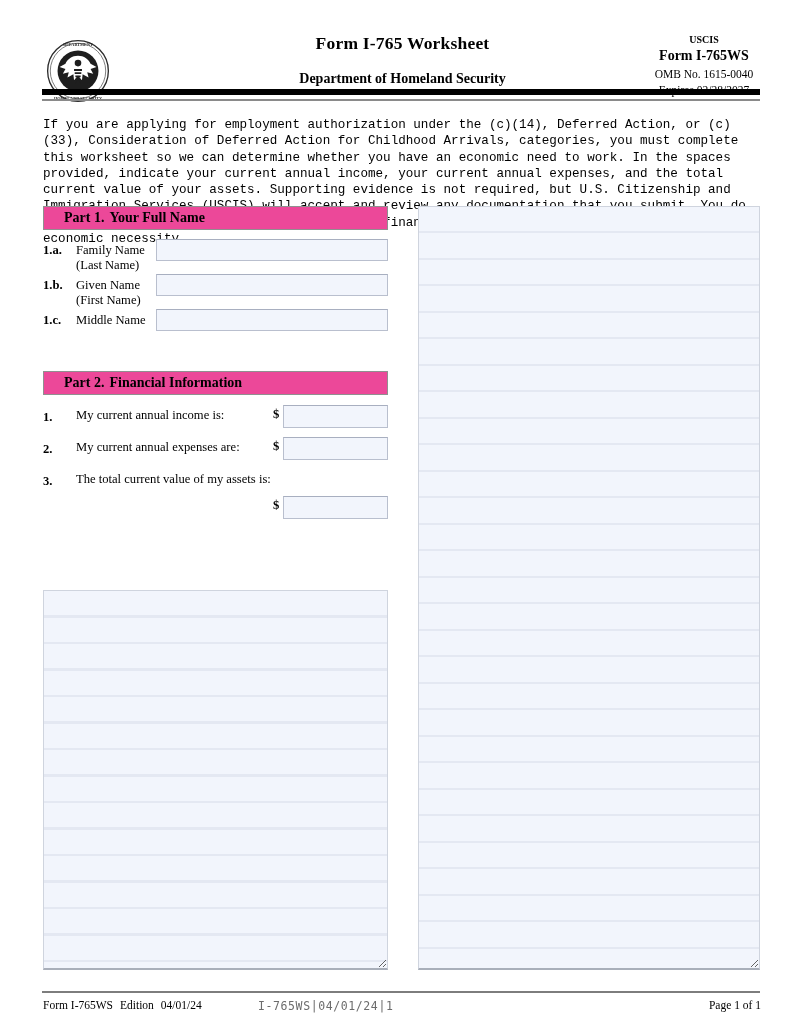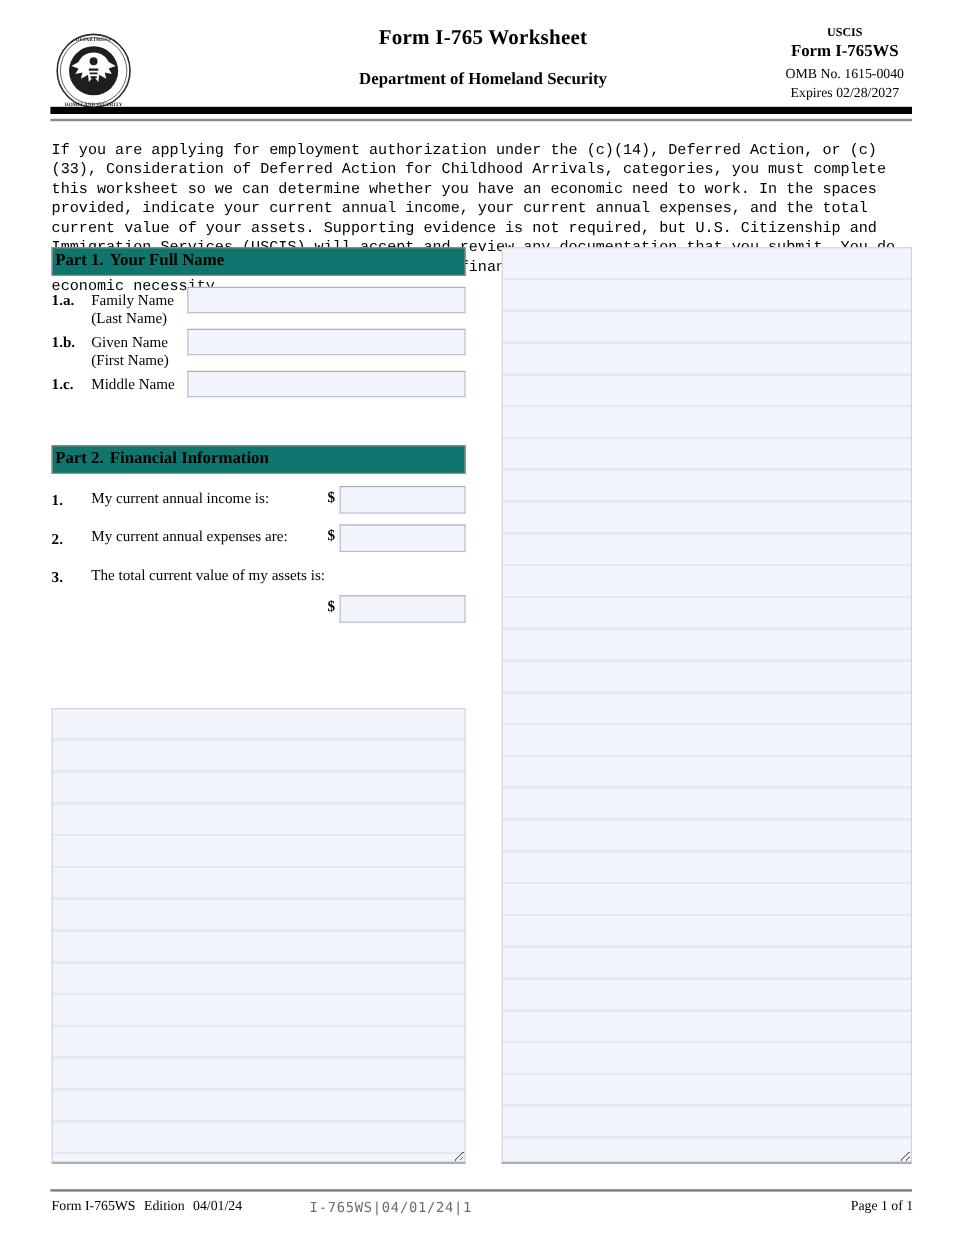--- a/index.html
+++ b/index.html
@@ -12,21 +12,21 @@
     height: 1034px;
     position: relative;
     font-family: "Liberation Serif", "DejaVu Serif", serif;
     color: #000000;
     overflow: hidden;
   }
 
   
   #header {
     position: absolute;
-    left: 0; top: 0;
+    left: 0; top: 12px;
     width: 800px;
     height: 100px;
   }
   #dhs-seal {
     position: absolute;
     left: 45px; top: 26px;
     width: 66px; height: 66px;
   }
   #title-block {
     position: absolute;
@@ -101,24 +101,24 @@
   
   #left-col {
     position: absolute;
     left: 43px; top: 206px;
     width: 345px;
   }
 
   
   .part-header {
     border: 1.5px solid #909090;
-    background: #0f766e;
+    background: #ec4899;
     height: 22px;
     line-height: 22px;
-    padding-left: 2px;
+    padding-left: 20px;
     font-size: 14px;
     font-weight: bold;
     box-sizing: content-box;
   }
   .part-header .pnum { margin-right: 5px; }
   .item-num {
     width: 30px;
     flex: 0 0 30px;
     font-size: 12.6px;
     font-weight: bold;

